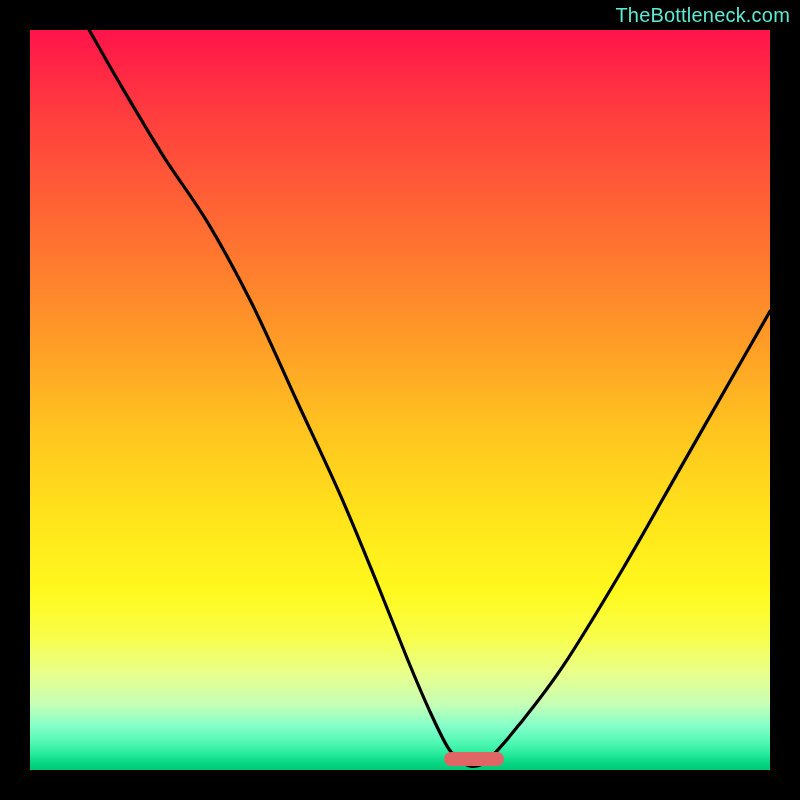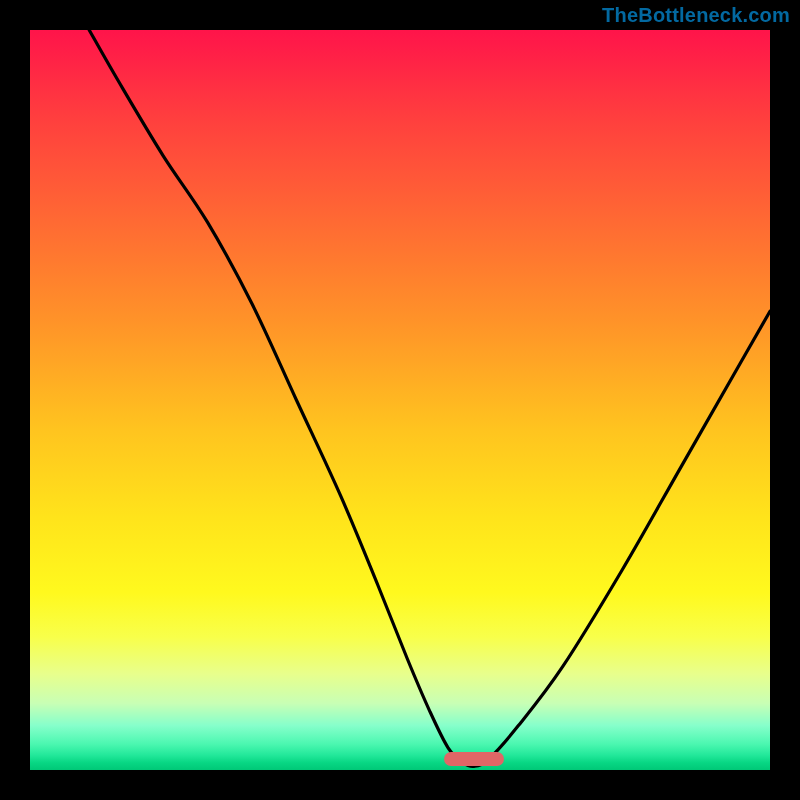--- a/index.html
+++ b/index.html
@@ -41,25 +41,24 @@
       #4bf7b0 96.5%,
       #22e89a 98%,
       #08d784 99%,
       #00c877 100%
     );
   }
   .watermark {
     position: absolute;
     top: 4px;
     right: 10px;
-    color: #0369a1;
+    color: #5eead4;
     font-size: 20px;
     letter-spacing: 0.2px;
     user-select: none;
-    font-weight: bold;
   }
   svg.curve {
     position: absolute;
     left: 0;
     top: 0;
     width: 740px;
     height: 740px;
   }
   .marker {
     position: absolute;

